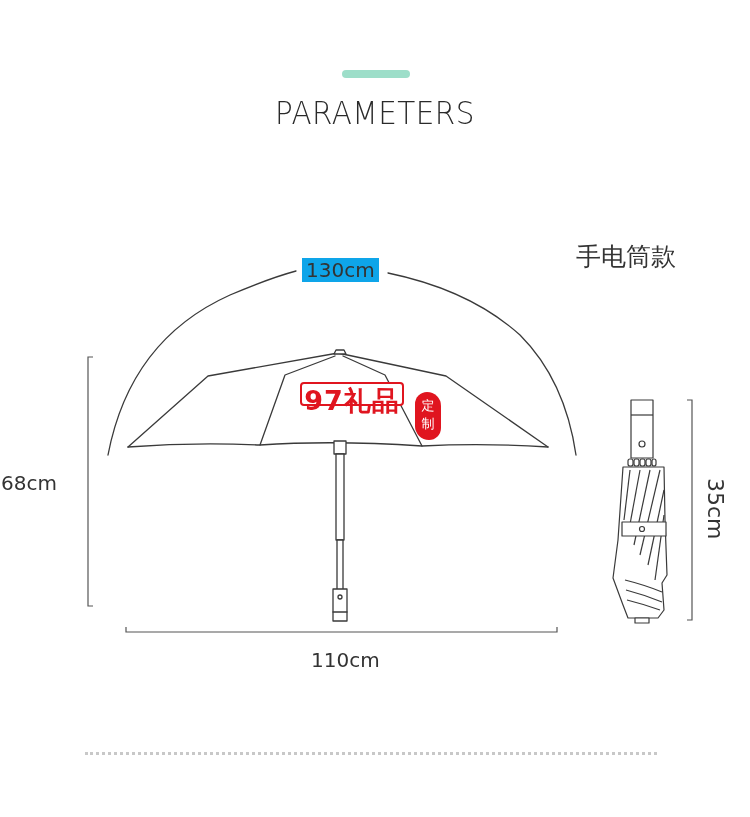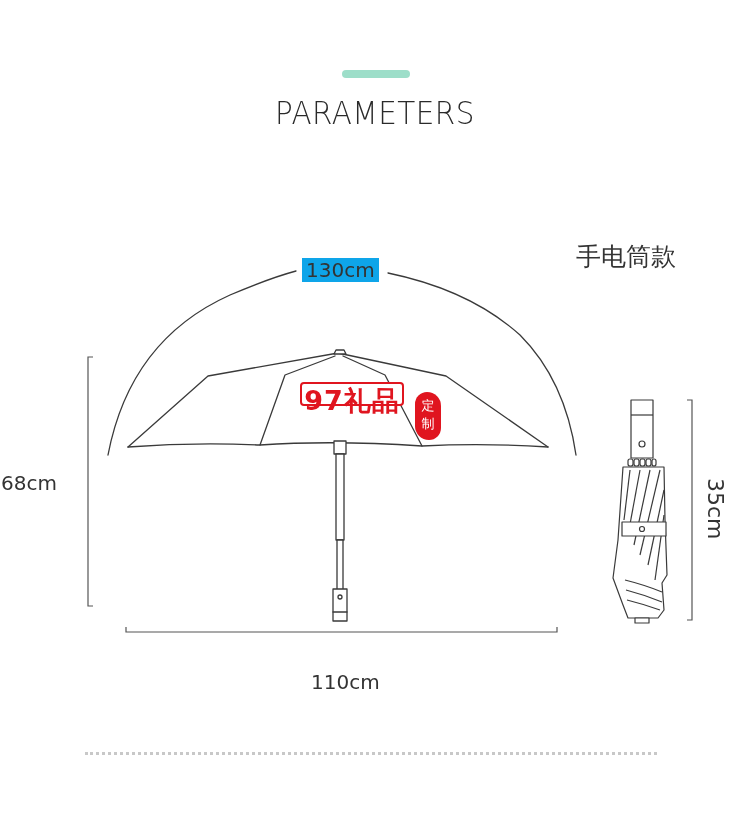--- a/index.html
+++ b/index.html
@@ -90,21 +90,21 @@
 
     <rect x="622" y="522" width="44" height="14"></rect>
     <circle cx="642" cy="529" r="2.5"></circle>
 
     <rect x="635" y="618" width="14" height="5"></rect>
   </g>
 </svg>
 
 <div class="dim" style="left:302px; top:258px; padding:0 4px;">130cm</div>
 <div class="dim" style="left:1px; top:471px; background:transparent;">68cm</div>
-<div class="dim" style="left:311px; top:670px; background:transparent;">110cm</div>
+<div class="dim" style="left:311px; top:648px; background:transparent;">110cm</div>
 <div class="dim" style="left:686px; top:498px; transform:rotate(90deg); transform-origin:left top; background:transparent; font-size:22px; left:728px; top:478px;">35cm</div>
 
 <div class="watermark">97礼品</div>
 <div class="seal">
   <div>定</div>
   <div>制</div>
 </div>
 
 <div class="divider"></div>
 

